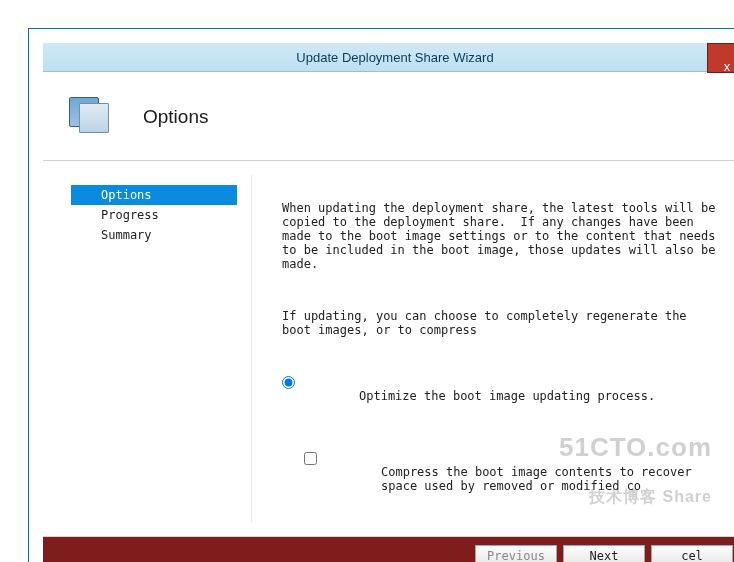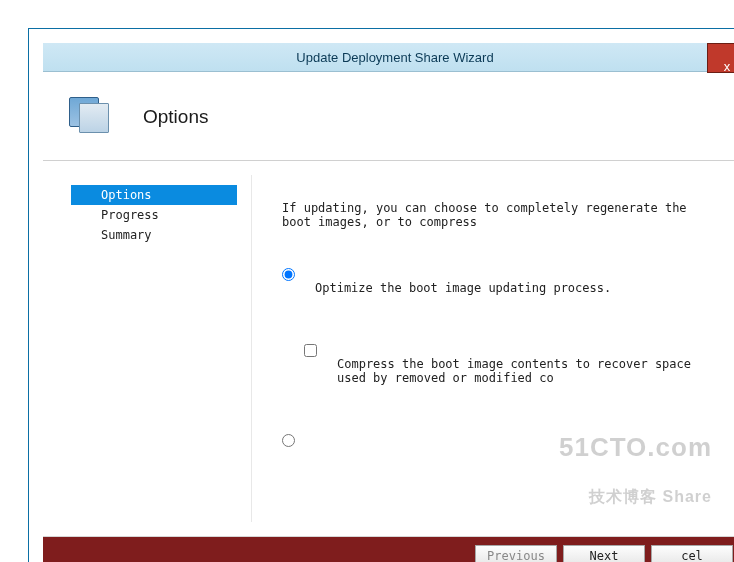--- a/index.html
+++ b/index.html
@@ -128,20 +128,21 @@
     }
     .desc {
       line-height: 14px;
       margin-bottom: 10px;
       white-space: pre-wrap;
     }
     .option-row {
       display: flex;
       align-items: flex-start;
       margin-bottom: 6px;
+      gap: 44px;
     }
     .option-row input[type="radio"],
     .option-row input[type="checkbox"] {
       margin-right: 6px;
       margin-top: 1px;
     }
     .indent {
       margin-left: 22px;
     }
     .footer {
@@ -204,20 +205,21 @@
   </div>
 
   <div class="body-area">
     <div class="sidebar">
       <div class="sidebar-item active">Options</div>
       <div class="sidebar-item">Progress</div>
       <div class="sidebar-item">Summary</div>
     </div>
 
     <div class="main">
+      <div class="desc">When updating the deployment share, the latest tools will be copied to the deployment share.  If any changes have been made to the boot image settings or to the content that needs to be included in the boot image, those updates will also be made.</div>
       <div class="desc">If updating, you can choose to completely regenerate the boot images, or to compress</div>
 
       <div class="option-row">
         <input type="radio" name="bootopt" checked="" style="">
         <label>Optimize the boot image updating process.</label>
       </div>
 
       <div class="option-row indent">
         <input type="checkbox" style="">
         <label>Compress the boot image contents to recover space used by removed or modified co</label>

